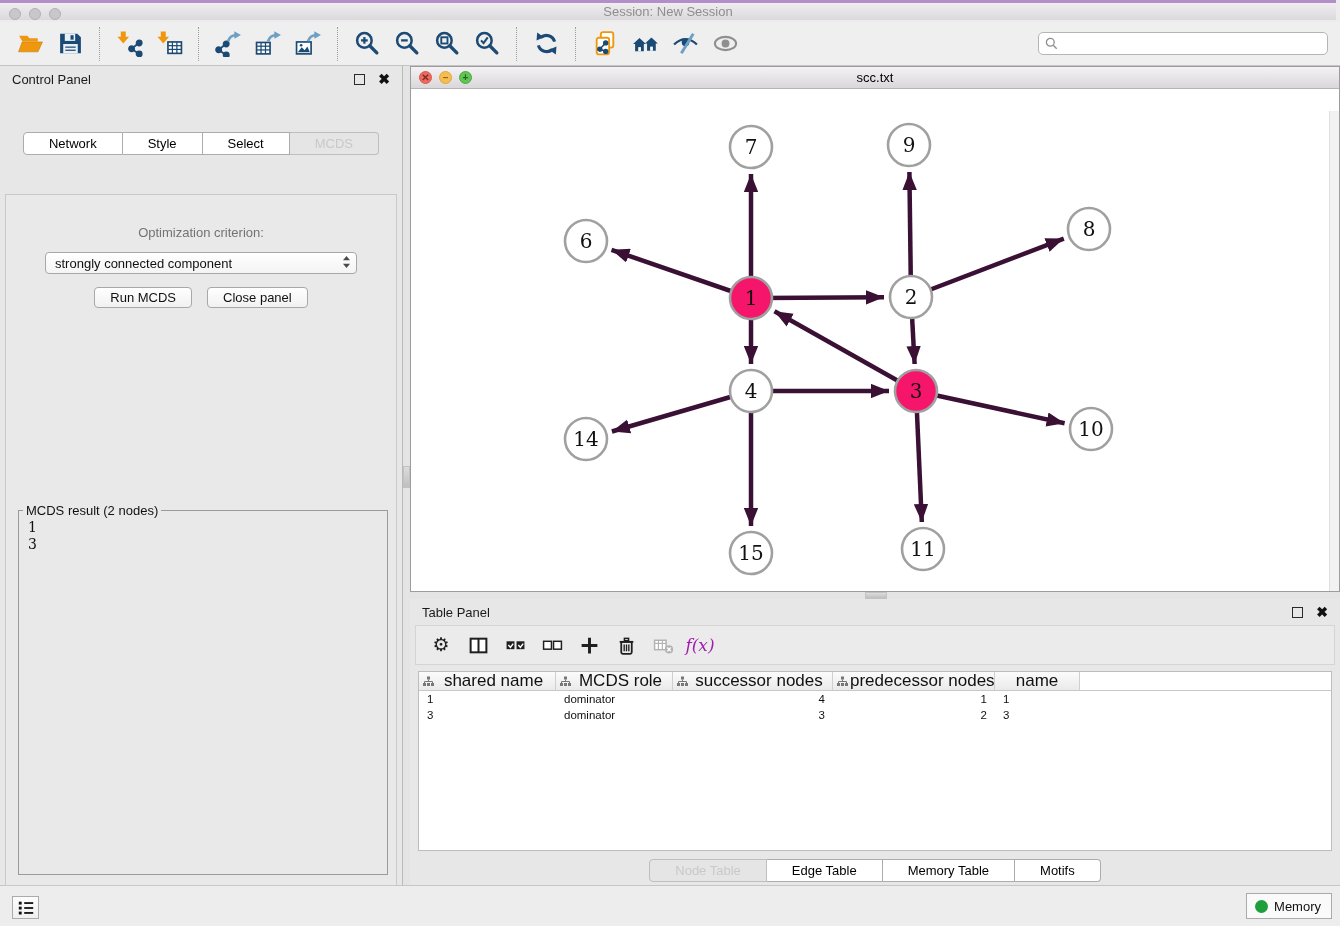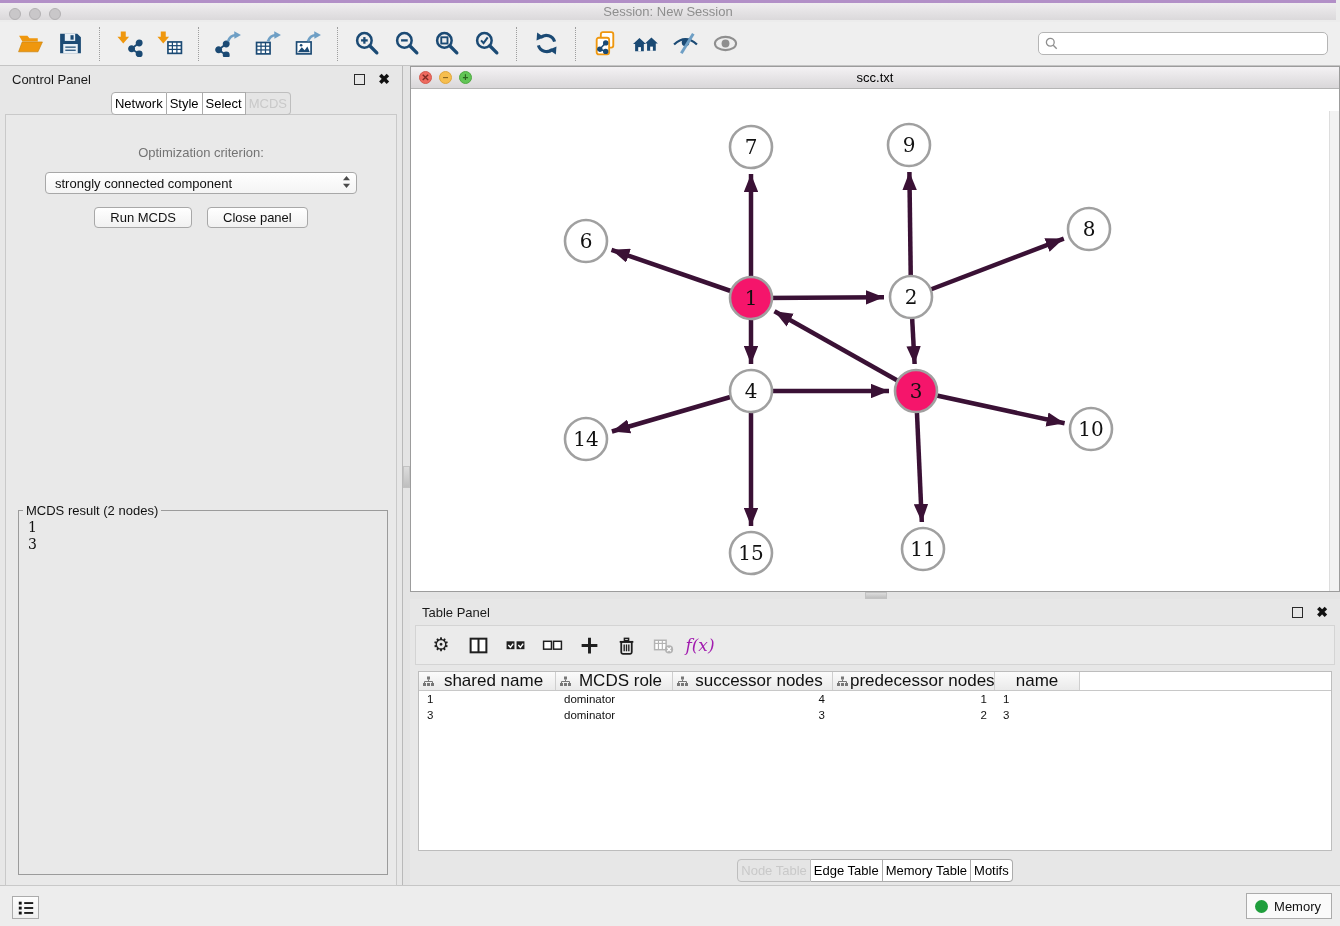--- a/index.html
+++ b/index.html
@@ -21,27 +21,27 @@
   .tb-btn svg{width:27px;height:27px;}
   .tb-sep{width:0;height:34px;border-left:1px dotted #9E9E9E;margin:0 9px;}
   .tb-search{margin-left:auto;margin-right:2px;width:290px;height:23px;box-sizing:border-box;
     border:1px solid #B5B5B5;border-radius:5px;background:#fff;display:flex;align-items:center;padding:0 6px;}
   .tb-search svg{width:13px;height:13px;margin-right:4px;flex:none;}
   .tb-search input{border:none;outline:none;flex:1;font-size:12px;background:transparent;font-family:"Liberation Sans",sans-serif;}
   
   .main{position:absolute;top:66px;bottom:40px;left:0;right:0;}
   
   .control-panel{position:absolute;left:0;top:0;bottom:0;width:403px;box-sizing:border-box;
-    background:#E7E7E7;border-right:1px solid #B9B9B9;display:flex;flex-direction:column;}
+    background:#E7E7E7;border-right:1px solid #B9B9B9;display:flex;flex-direction:column;gap:40px;}
   .panel-header{height:26px;flex:none;display:flex;align-items:center;padding:0 12px;font-size:13px;color:#1A1A1A;}
   .panel-header .sp{flex:1;}
   .float-icon{width:9px;height:9px;border:1.5px solid #2A2A2A;box-sizing:content-box;margin-right:13px;}
   .close-x{font-size:14px;font-weight:700;color:#111;line-height:14px;}
   .tabs-row{display:flex;justify-content:center;flex:none;position:relative;z-index:2;}
-  .tab{height:21px;line-height:21px;padding:0 3px;font-size:13px;background:#fff;
+  .tab{height:21px;line-height:21px;padding:0 25px;font-size:13px;background:#fff;
     border:1px solid #ACACAC;border-left:none;color:#000;}
   .tab:first-child{border-left:1px solid #ACACAC;border-radius:4px 0 0 4px;}
   .tab:last-child{border-radius:0 4px 4px 0;}
   .tab.active{background:#E5E5E5;color:#C9C9C9;border-color:#BEBEBE;}
   .cp-content{flex:1;margin:-1px 5px 0 5px;border:1px solid #C9C9C9;background:#E9E9E9;
     display:flex;flex-direction:column;align-items:center;position:relative;z-index:1;}
   .opt-label{margin-top:30px;font-size:13px;color:#737373;}
   .opt-select{margin-top:12px;width:312px;height:22px;box-sizing:border-box;
     background:linear-gradient(#fff,#F4F4F4);border:1px solid #A8A8A8;border-radius:4px;
     display:flex;align-items:center;padding:0 5px 0 9px;font-size:13px;color:#111;}

